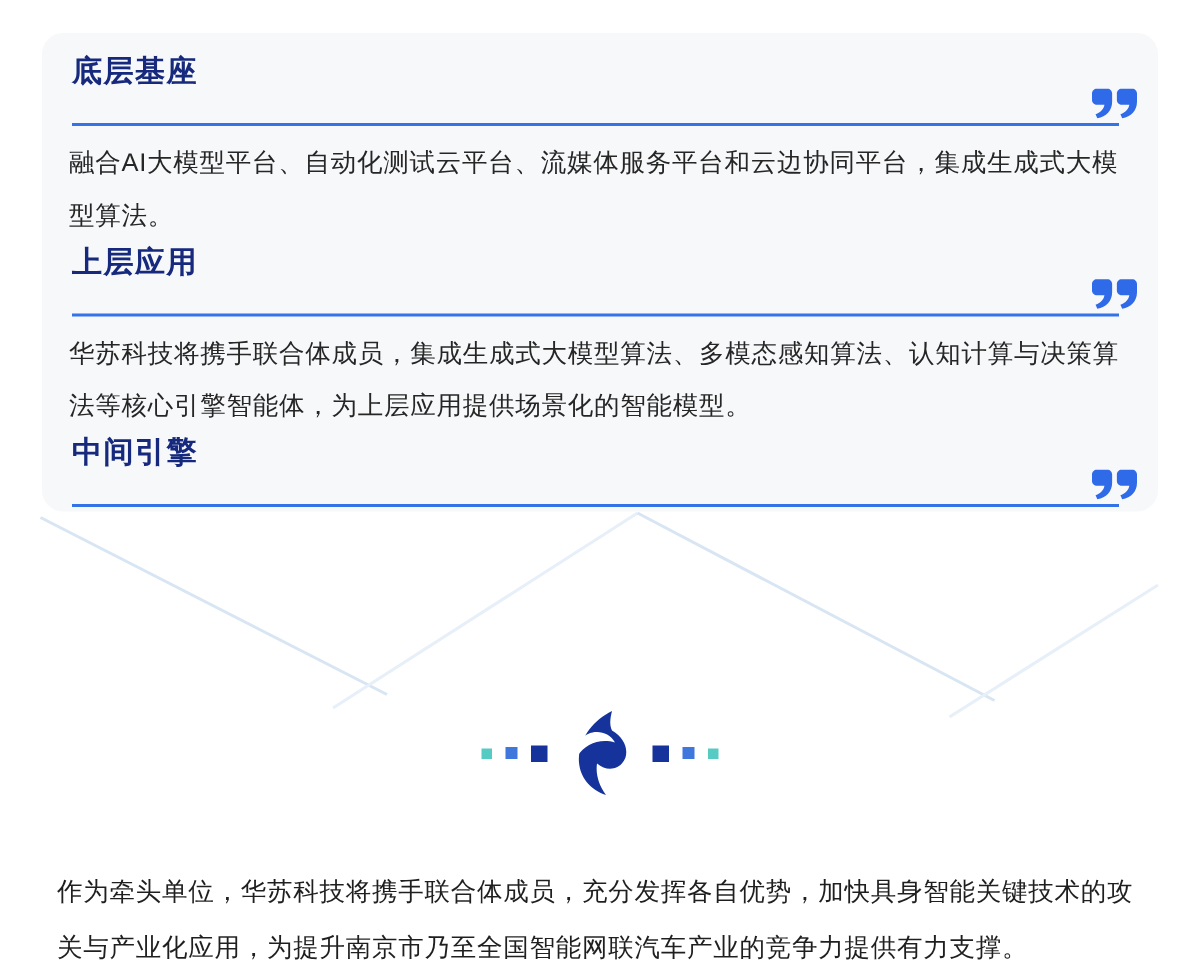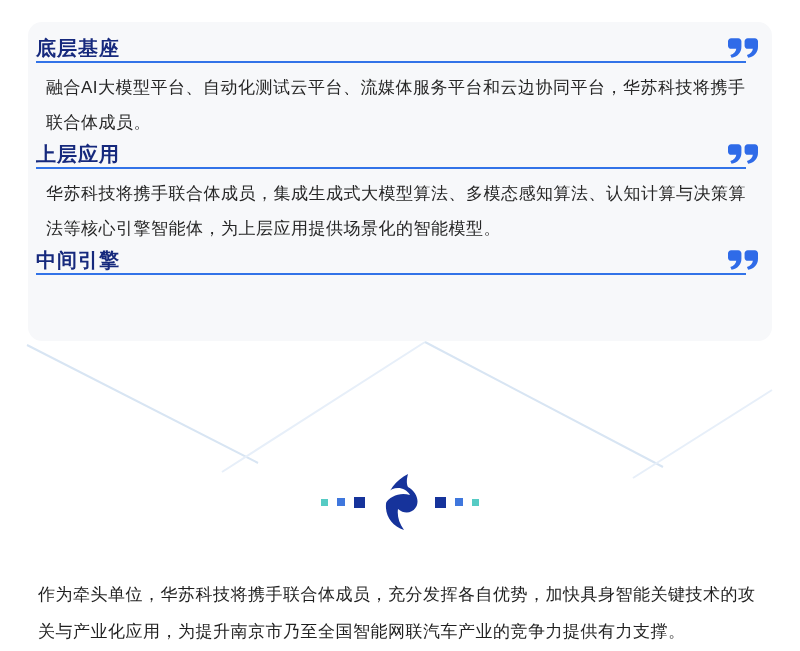--- a/index.html
+++ b/index.html
@@ -20,21 +20,21 @@
   body{
     width:800px;height:651px;position:relative;overflow:hidden;
     font-family:"Liberation Sans","DejaVu Sans",sans-serif;
   }
   
   .card{
     position:absolute;left:28px;top:22px;width:744px;height:319px;
     background:var(--card-bg);border-radius:14px;padding-top:14px;overflow:hidden;
   }
   .sec-head{
-    position:relative;margin:0 26px 0 8px;padding-bottom:1px;
+    position:relative;margin:0 26px 0 20px;padding-bottom:22px;
     border-bottom:2px solid var(--accent-blue);
   }
   .sec-title{
     font-size:20px;line-height:24px;font-weight:bold;color:var(--heading-navy);
     letter-spacing:1px;
   }
   .quote{
     position:absolute;right:-12px;bottom:2px;width:30px;height:22px;
     color:var(--quote-blue);
   }
@@ -77,21 +77,21 @@
   <section>
     <div class="sec-head">
       <h2 class="sec-title">底层基座</h2>
       <span class="quote">
         <svg viewBox="0 0 38 25" xmlns="http://www.w3.org/2000/svg">
           <path fill="currentColor" d="M4 0 H13 C15.2 0 17 1.8 17 4 V11 C17 18.5 12 23.6 4.5 25 L3 21.5 C7.5 20 10 17 10.5 13.5 H4 C1.8 13.5 0 11.7 0 9.5 V4 C0 1.8 1.8 0 4 0 Z"></path>
           <path fill="currentColor" d="M25 0 H34 C36.2 0 38 1.8 38 4 V11 C38 18.5 33 23.6 25.5 25 L24 21.5 C28.5 20 31 17 31.5 13.5 H25 C22.8 13.5 21 11.7 21 9.5 V4 C21 1.8 22.8 0 25 0 Z"></path>
         </svg>
       </span>
     </div>
-    <p class="sec-body">融合AI大模型平台、自动化测试云平台、流媒体服务平台和云边协同平台，华苏科技将携手联合体成员。</p>
+    <p class="sec-body">融合AI大模型平台、自动化测试云平台、流媒体服务平台和云边协同平台，集成生成式大模型算法。</p>
   </section>
 
   <section>
     <div class="sec-head">
       <h2 class="sec-title">上层应用</h2>
       <span class="quote">
         <svg viewBox="0 0 38 25" xmlns="http://www.w3.org/2000/svg">
           <path fill="currentColor" d="M4 0 H13 C15.2 0 17 1.8 17 4 V11 C17 18.5 12 23.6 4.5 25 L3 21.5 C7.5 20 10 17 10.5 13.5 H4 C1.8 13.5 0 11.7 0 9.5 V4 C0 1.8 1.8 0 4 0 Z"></path>
           <path fill="currentColor" d="M25 0 H34 C36.2 0 38 1.8 38 4 V11 C38 18.5 33 23.6 25.5 25 L24 21.5 C28.5 20 31 17 31.5 13.5 H25 C22.8 13.5 21 11.7 21 9.5 V4 C21 1.8 22.8 0 25 0 Z"></path>
         </svg>

